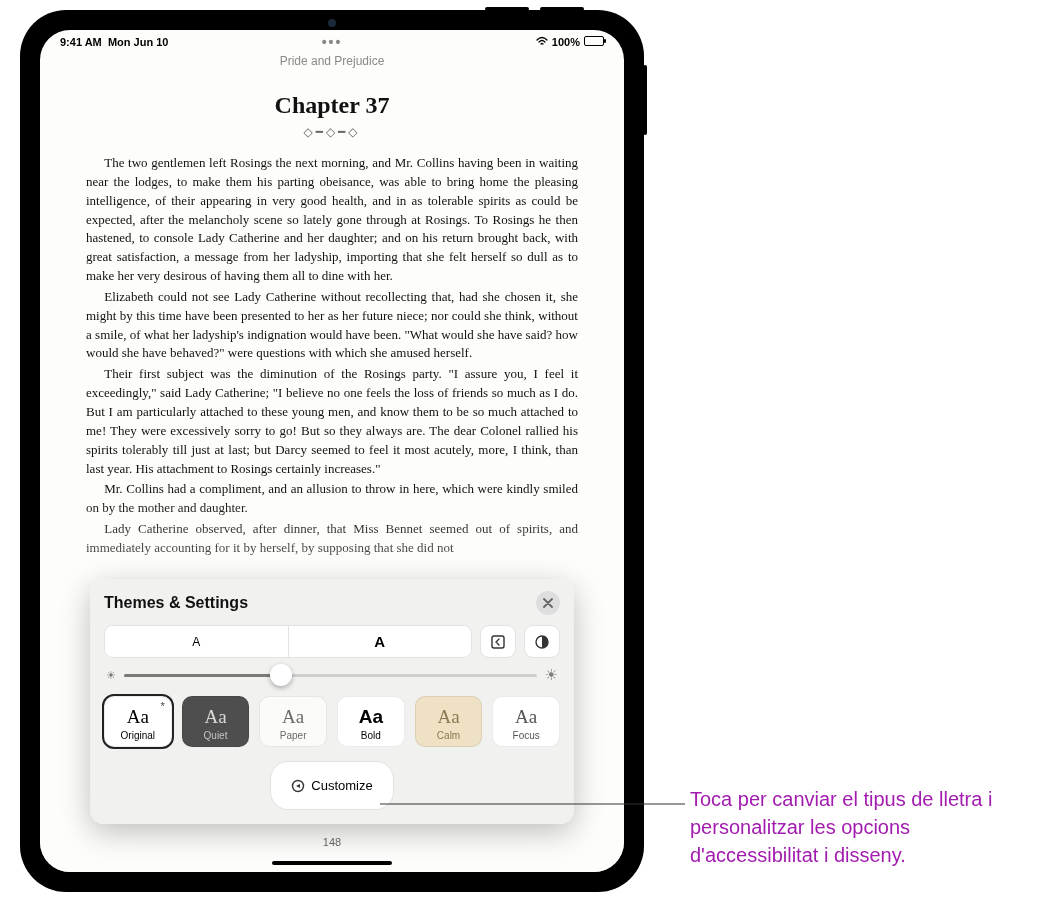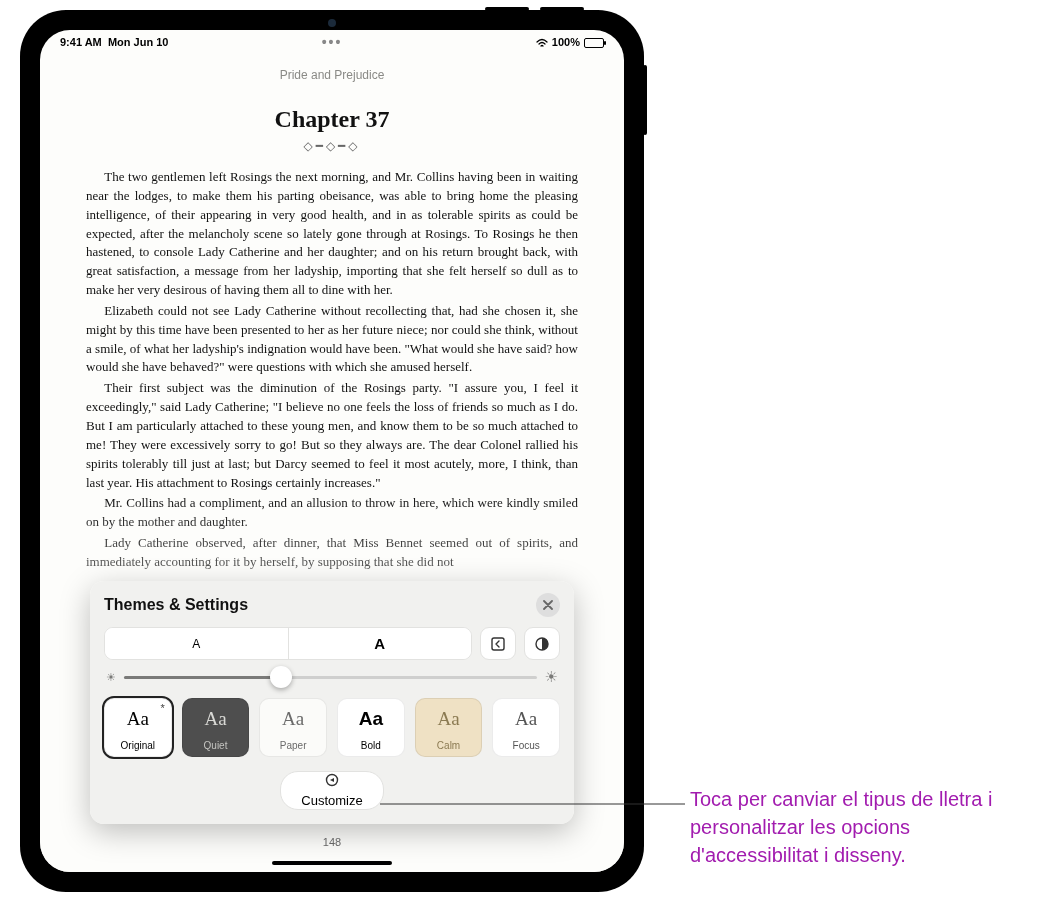--- a/index.html
+++ b/index.html
@@ -44,27 +44,27 @@
     color:#111;
   }
   
   .status {
     display:flex; align-items:center; justify-content:space-between;
     font-family:-apple-system, Arial, sans-serif;
     font-size:11px; font-weight:600;
     padding:6px 20px 2px;
     color:#000;
   }
-  .status .right { display:flex; align-items:flex-end; gap:4px; }
+  .status .right { display:flex; align-items:flex-start; gap:4px; }
   .status .more { position:absolute; left:50%; transform:translateX(-50%); letter-spacing:2px; color:#888; font-size:14px;}
   .battery { width:20px; height:10px; border:1px solid #000; border-radius:2px; position:relative; }
   .battery::after { content:""; position:absolute; right:-3px; top:2px; width:2px; height:4px; background:#000; border-radius:1px;}
   .battery .fill { background:#000; height:100%; width:100%; border-radius:1px;}
 
-  .book-title { text-align:center; font-family:-apple-system,Arial,sans-serif; font-size:12px; color:#8a8a86; margin-top:18px; }
+  .book-title { text-align:center; font-family:-apple-system,Arial,sans-serif; font-size:12px; color:#8a8a86; margin-top:4px; }
   .chapter { text-align:center; font-size:24px; font-weight:700; margin-top:24px; font-family:Georgia,serif; }
   .ornament { text-align:center; letter-spacing:3px; color:#666; margin-top:6px; font-size:12px;}
   .body-text { padding: 14px 46px 0; font-size:13px; line-height:1.45; text-align:justify; }
   .body-text p { text-indent:1.4em; margin:0 0 2px; }
   .fade-mask {
     position:absolute; left:0; right:0; bottom:0; top:55%;
     background:linear-gradient(to bottom, rgba(253,253,251,0) 0%, rgba(253,253,251,0.6) 40%, rgba(253,253,251,0.85) 100%);
     pointer-events:none;
   }
   .page-num { position:absolute; bottom:24px; left:0; right:0; text-align:center; font-family:-apple-system,Arial,sans-serif; font-size:11px; color:#6b6b6b;}
@@ -90,32 +90,32 @@
   .square-btn { width:36px; background:#fff; border:1px solid #e2e2e0; border-radius:9px; display:flex; align-items:center; justify-content:center; cursor:pointer;}
   .brightness-row { display:flex; align-items:center; gap:8px; margin:4px 2px 12px; }
   .sun-small, .sun-large { color:#7a7a78; }
   .sun-small { font-size:11px; } .sun-large { font-size:15px; }
   .slider-track { flex:1; height:3px; background:#cfcfce; border-radius:2px; position:relative; }
   .slider-fill { position:absolute; left:0; top:0; bottom:0; width:38%; background:#7a7a78; border-radius:2px; }
   .slider-thumb { position:absolute; top:50%; left:38%; transform:translate(-50%,-50%); width:22px; height:22px; background:#fff; border-radius:50%; box-shadow:0 2px 5px rgba(0,0,0,0.3);}
   .themes-row { display:flex; gap:10px; margin-bottom:14px; }
   .theme { flex:1; border-radius:10px; padding:10px 0 5px; text-align:center; cursor:pointer; position:relative; border:1px solid rgba(0,0,0,0.08);}
   .theme .aa { font-size:19px; font-family:Georgia,serif; line-height:1; }
-  .theme .tlabel { font-size:10px; margin-top:12px; }
+  .theme .tlabel { font-size:10px; margin-top:4px; }
   .theme.selected { outline:2px solid #222; outline-offset:0; }
   .theme.selected::after { content:"*"; position:absolute; top:3px; right:6px; font-size:11px; color:#444; }
   .t-original { background:#fff; color:#000; }
   .t-quiet { background:#4e4e4e; color:#d9d9d5; }
   .t-quiet .tlabel { color:#c4c4c0; }
   .t-paper { background:#fbfbf9; color:#6b6b6b; }
   .t-bold { background:#fff; color:#000; }
   .t-bold .aa { font-weight:800; font-family:-apple-system,Arial,sans-serif;}
   .t-calm { background:#efe1c4; color:#8b7a52; }
   .t-focus { background:#fff; color:#555; }
-  .customize-btn { display:flex; align-items:center; justify-content:center; gap:6px; margin:0 auto; background:#fff; border:1px solid #e2e2e0; border-radius:18px; padding:1px 20px; font-size:13px; font-weight:500; cursor:pointer;flex-direction:column;}
+  .customize-btn { display:flex; align-items:center; justify-content:center; gap:6px; margin:0 auto; background:#fff; border:1px solid #e2e2e0; border-radius:18px; padding:16px 20px; font-size:13px; font-weight:500; cursor:pointer;}
 
   
   .callout-line {
     position:absolute;
     pointer-events:none;
   }
   .callout-text {
     position:absolute;
     left:690px;
     top:785px;

